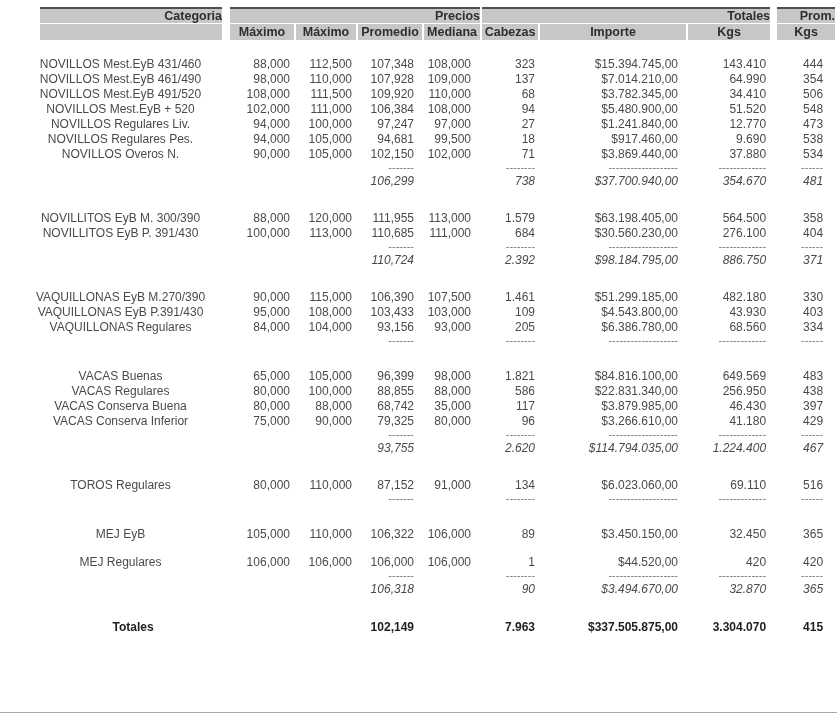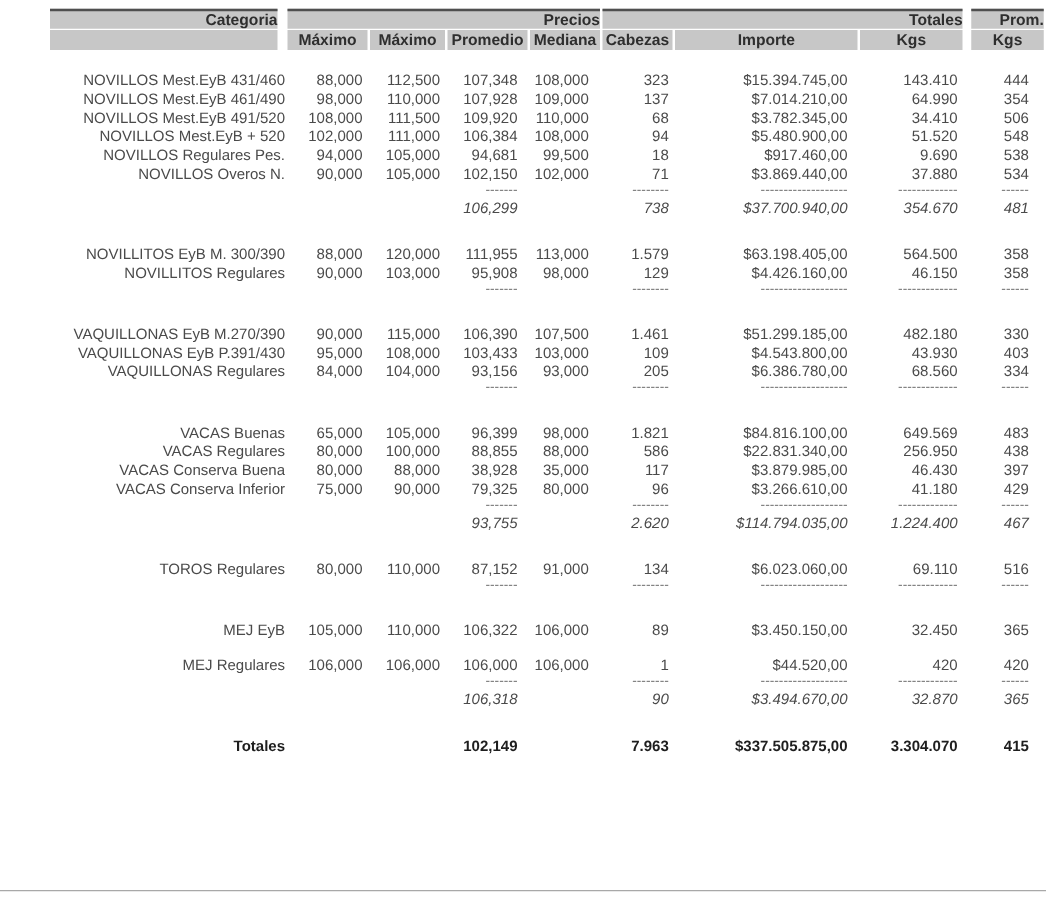--- a/index.html
+++ b/index.html
@@ -26,21 +26,21 @@
     font-size:12.5px;
   }
   .h1 .hbar{border-top:2px solid var(--header-rule);height:14px;line-height:14px;text-align:right;}
   .h2 .hbar{height:16px;line-height:16px;}
   .hbar-cat{margin-left:38px;margin-right:6px;}
   .hbar-prom{margin-left:5px;}
   td{
     padding:0;font-size:12px;color:var(--text);height:14px;line-height:14px;
     white-space:nowrap;overflow:hidden;vertical-align:middle;
   }
-  .cat{text-align:right;padding-left:11px;}
+  .cat{text-align:center;padding-left:11px;}
   .num{text-align:right;}
   td:nth-child(2){padding-right:4px;}
   td:nth-child(3){padding-right:4px;}
   td:nth-child(4){padding-right:8px;}
   td:nth-child(5){padding-right:9px;}
   td:nth-child(6){padding-right:3px;}
   td:nth-child(7){padding-right:8px;}
   td:nth-child(8){padding-right:4px;}
   td:nth-child(9){padding-right:12px;}
   tr.spacer-top td{height:15px;}
@@ -157,20 +157,31 @@
         <td class="num">102,000</td>
         <td class="num">111,000</td>
         <td class="num">106,384</td>
         <td class="num">108,000</td>
         <td class="num">94</td>
         <td class="num">$5.480.900,00</td>
         <td class="num">51.520</td>
         <td class="num">548</td>
       </tr>
       <tr class="data-row">
+        <td class="cat">NOVILLOS Regulares Liv.</td>
+        <td class="num">94,000</td>
+        <td class="num">100,000</td>
+        <td class="num">97,247</td>
+        <td class="num">97,000</td>
+        <td class="num">27</td>
+        <td class="num">$1.241.840,00</td>
+        <td class="num">12.770</td>
+        <td class="num">473</td>
+      </tr>
+      <tr class="data-row">
         <td class="cat">NOVILLOS Regulares Pes.</td>
         <td class="num">94,000</td>
         <td class="num">105,000</td>
         <td class="num">94,681</td>
         <td class="num">99,500</td>
         <td class="num">18</td>
         <td class="num">$917.460,00</td>
         <td class="num">9.690</td>
         <td class="num">538</td>
       </tr>
@@ -215,40 +226,51 @@
         <td class="num">88,000</td>
         <td class="num">120,000</td>
         <td class="num">111,955</td>
         <td class="num">113,000</td>
         <td class="num">1.579</td>
         <td class="num">$63.198.405,00</td>
         <td class="num">564.500</td>
         <td class="num">358</td>
       </tr>
       <tr class="data-row">
-        <td class="cat">NOVILLITOS Regulares</td>
-        <td class="num">90,000</td>
-        <td class="num">103,000</td>
-        <td class="num">95,908</td>
-        <td class="num">98,000</td>
-        <td class="num">129</td>
-        <td class="num">$4.426.160,00</td>
-        <td class="num">46.150</td>
-        <td class="num">358</td>
-      </tr>
-      <tr class="dash-row">
-        <td class="cat"></td>
-        <td class="num"></td>
-        <td class="num"></td>
-        <td class="num">-------</td>
-        <td class="num"></td>
-        <td class="num">--------</td>
-        <td class="num">-------------------</td>
-        <td class="num">-------------</td>
-        <td class="num">------</td>
+        <td class="cat">NOVILLITOS EyB P. 391/430</td>
+        <td class="num">100,000</td>
+        <td class="num">113,000</td>
+        <td class="num">110,685</td>
+        <td class="num">111,000</td>
+        <td class="num">684</td>
+        <td class="num">$30.560.230,00</td>
+        <td class="num">276.100</td>
+        <td class="num">404</td>
+      </tr>
+      <tr class="dash-row">
+        <td class="cat"></td>
+        <td class="num"></td>
+        <td class="num"></td>
+        <td class="num">-------</td>
+        <td class="num"></td>
+        <td class="num">--------</td>
+        <td class="num">-------------------</td>
+        <td class="num">-------------</td>
+        <td class="num">------</td>
+      </tr>
+      <tr class="subtotal-row">
+        <td class="cat"></td>
+        <td class="num"></td>
+        <td class="num"></td>
+        <td class="num">110,724</td>
+        <td class="num"></td>
+        <td class="num">2.392</td>
+        <td class="num">$98.184.795,00</td>
+        <td class="num">886.750</td>
+        <td class="num">371</td>
       </tr>
       <tr class="section-spacer">
         <td class="cat" colspan="9"></td>
       </tr>
       <tr class="data-row">
         <td class="cat">VAQUILLONAS EyB M.270/390</td>
         <td class="num">90,000</td>
         <td class="num">115,000</td>
         <td class="num">106,390</td>
         <td class="num">107,500</td>
@@ -312,21 +334,21 @@
         <td class="num">88,000</td>
         <td class="num">586</td>
         <td class="num">$22.831.340,00</td>
         <td class="num">256.950</td>
         <td class="num">438</td>
       </tr>
       <tr class="data-row">
         <td class="cat">VACAS Conserva Buena</td>
         <td class="num">80,000</td>
         <td class="num">88,000</td>
-        <td class="num">38,928</td>
+        <td class="num">68,742</td>
         <td class="num">35,000</td>
         <td class="num">117</td>
         <td class="num">$3.879.985,00</td>
         <td class="num">46.430</td>
         <td class="num">397</td>
       </tr>
       <tr class="data-row">
         <td class="cat">VACAS Conserva Inferior</td>
         <td class="num">75,000</td>
         <td class="num">90,000</td>

